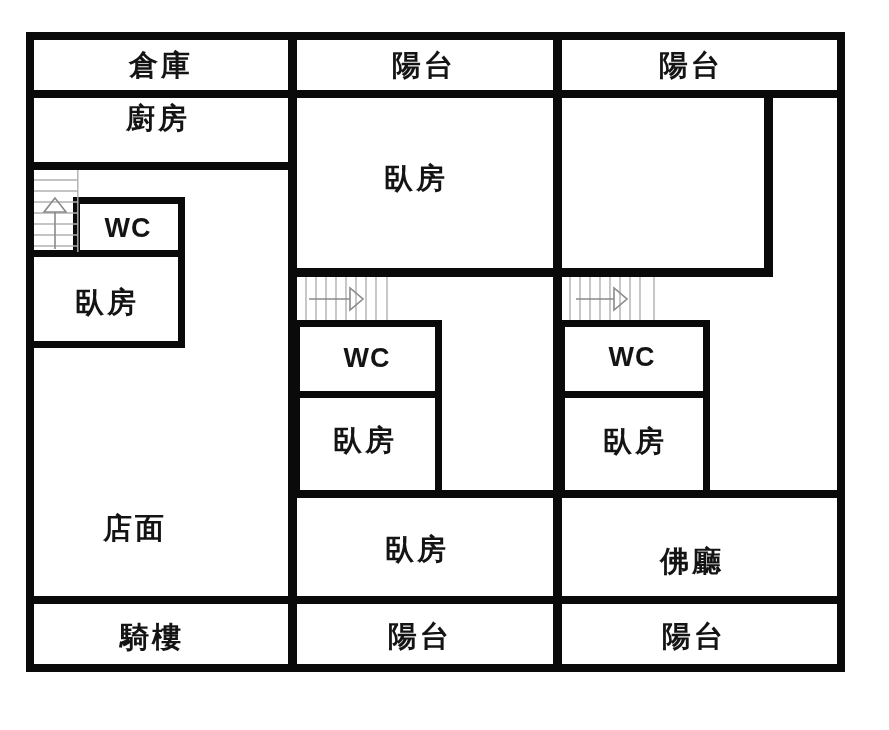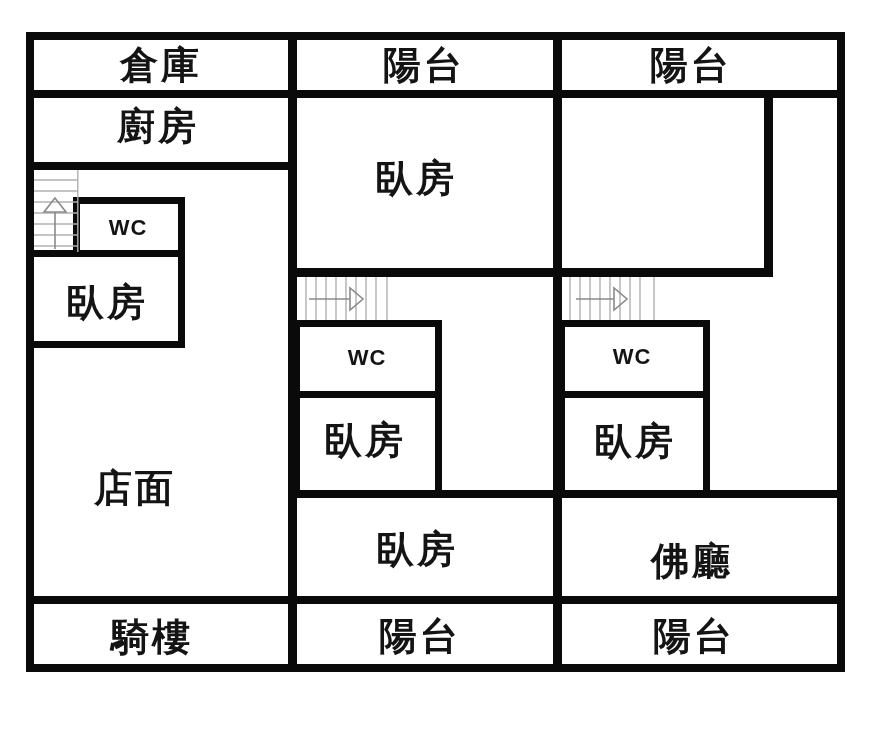--- a/index.html
+++ b/index.html
@@ -22,28 +22,28 @@
   .roombox {
     position: absolute;
     box-sizing: border-box;
     border: 7px solid #0a0a0a;
     background: transparent;
   }
   .room-label {
     position: absolute;
     transform: translate(-50%, -50%);
     color: #141414;
-    font-size: 38px;
+    font-size: 29px;
     font-weight: 700;
     letter-spacing: 3px;
     white-space: nowrap;
     line-height: 1;
   }
   .room-label.latin {
-    font-size: 22px;
+    font-size: 27px;
     letter-spacing: 1px;
   }
   .stairs {
     position: absolute;
   }
 </style>
 </head>
 <body>
 
 <div id="canvas">
@@ -127,28 +127,28 @@
     </g>
     <g stroke="#8a8a8a" stroke-width="1.6" fill="none">
       <line x1="14" y1="22" x2="52" y2="22"></line>
       <polygon points="52,11 52,33 65,22"></polygon>
     </g>
   </svg>
 
   <span class="room-label" style="left:161px;top:65px">倉庫</span>
   <span class="room-label" style="left:424px;top:65px">陽台</span>
   <span class="room-label" style="left:691px;top:65px">陽台</span>
-  <span class="room-label" style="left:158px;top:126px">廚房</span>
+  <span class="room-label" style="left:158px;top:118px">廚房</span>
   <span class="room-label" style="left:416px;top:178px">臥房</span>
   <span class="room-label latin" style="left:128px;top:228px">WC</span>
   <span class="room-label" style="left:107px;top:302px">臥房</span>
   <span class="room-label latin" style="left:367px;top:358px">WC</span>
   <span class="room-label latin" style="left:632px;top:357px">WC</span>
   <span class="room-label" style="left:365px;top:440px">臥房</span>
   <span class="room-label" style="left:635px;top:441px">臥房</span>
-  <span class="room-label" style="left:135px;top:488px">店面</span>
+  <span class="room-label" style="left:135px;top:528px">店面</span>
   <span class="room-label" style="left:417px;top:549px">臥房</span>
   <span class="room-label" style="left:692px;top:561px">佛廳</span>
   <span class="room-label" style="left:152px;top:637px">騎樓</span>
   <span class="room-label" style="left:420px;top:636px">陽台</span>
   <span class="room-label" style="left:694px;top:636px">陽台</span>
 
 </div>
 
 </body></html>

